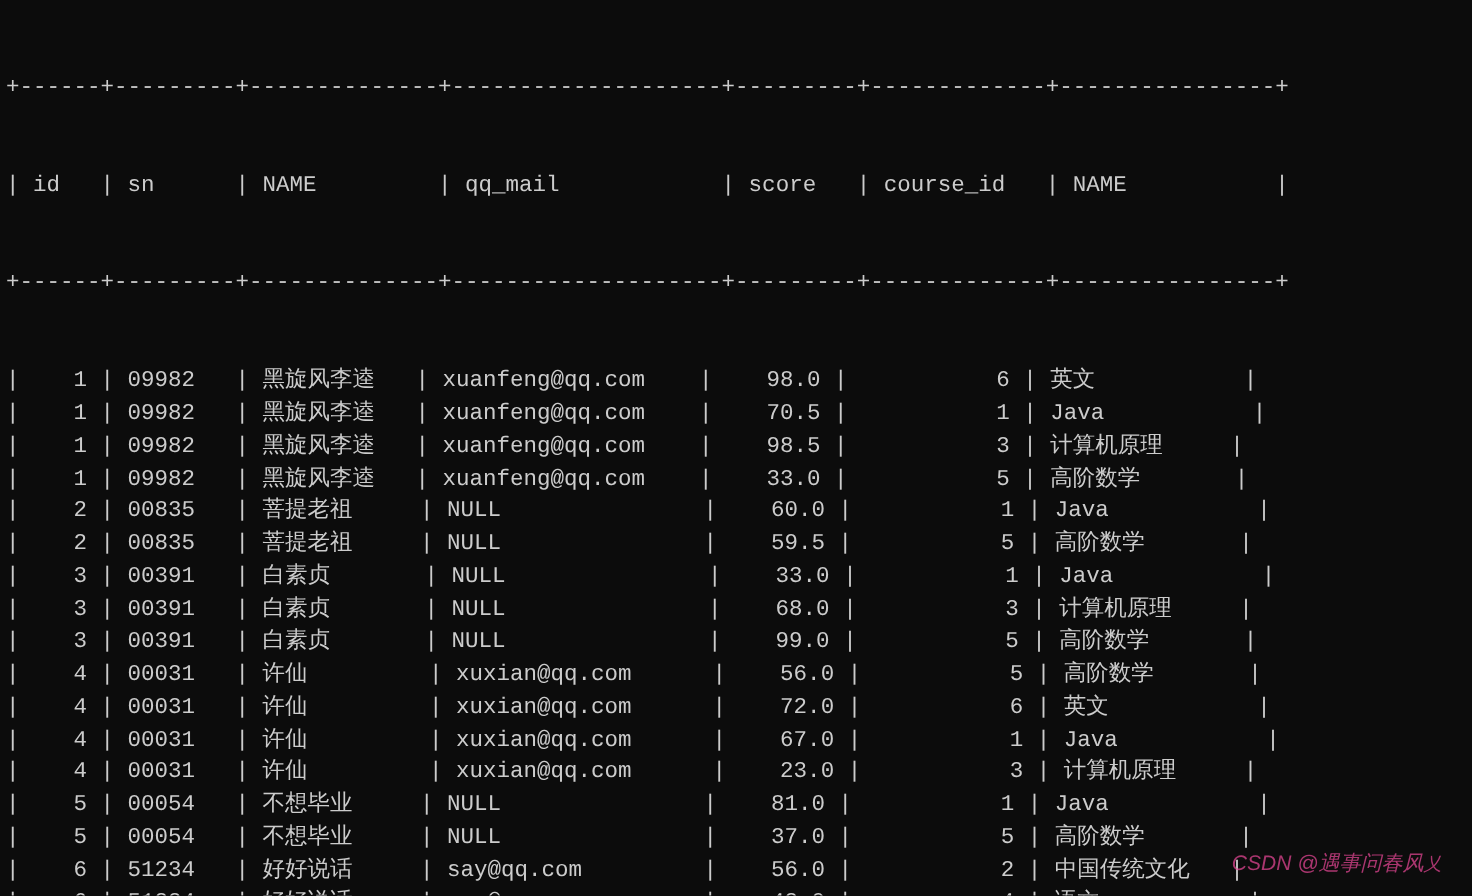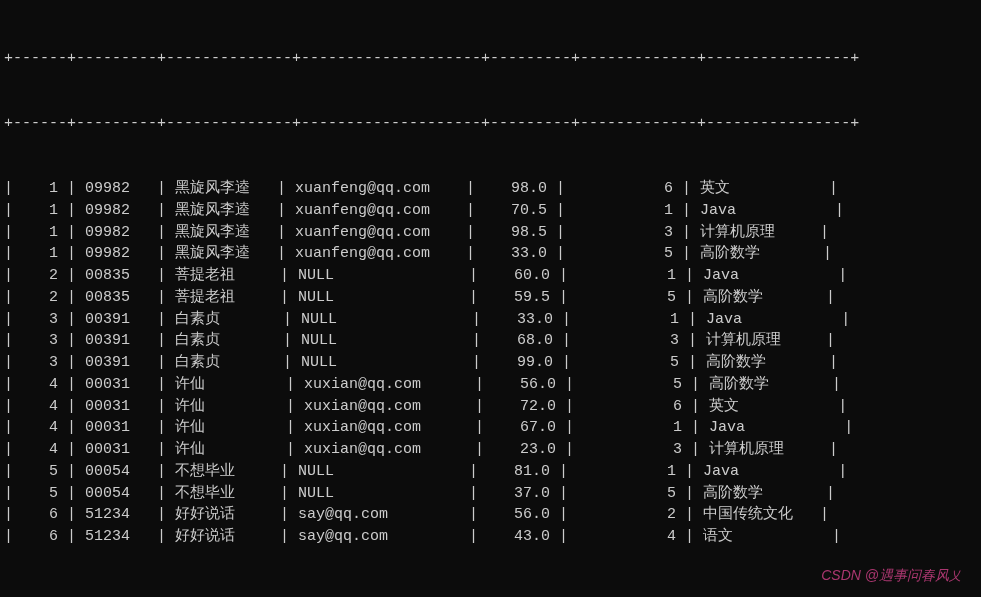--- a/index.html
+++ b/index.html
@@ -40,20 +40,21 @@
     }
     .wm-icon {
       font-size: 12px;
     }
   </style>
 </head>
 <body>
 
 <div class="table-container">
   <div class="border-line" id="border-top">+------+---------+--------------+--------------------+---------+-------------+----------------+</div>
+  <div class="header-row" id="header-row">| id   | sn      | NAME         | qq_mail            | score   | course_id   | NAME           |</div>
   <div class="border-line" id="border-mid">+------+---------+--------------+--------------------+---------+-------------+----------------+</div>
   <div id="rows-container"><div class="data-row">|    1 | 09982   | 黑旋风李逵   | xuanfeng@qq.com    |    98.0 |           6 | 英文           |</div><div class="data-row">|    1 | 09982   | 黑旋风李逵   | xuanfeng@qq.com    |    70.5 |           1 | Java           |</div><div class="data-row">|    1 | 09982   | 黑旋风李逵   | xuanfeng@qq.com    |    98.5 |           3 | 计算机原理     |</div><div class="data-row">|    1 | 09982   | 黑旋风李逵   | xuanfeng@qq.com    |    33.0 |           5 | 高阶数学       |</div><div class="data-row">|    2 | 00835   | 菩提老祖     | NULL               |    60.0 |           1 | Java           |</div><div class="data-row">|    2 | 00835   | 菩提老祖     | NULL               |    59.5 |           5 | 高阶数学       |</div><div class="data-row">|    3 | 00391   | 白素贞       | NULL               |    33.0 |           1 | Java           |</div><div class="data-row">|    3 | 00391   | 白素贞       | NULL               |    68.0 |           3 | 计算机原理     |</div><div class="data-row">|    3 | 00391   | 白素贞       | NULL               |    99.0 |           5 | 高阶数学       |</div><div class="data-row">|    4 | 00031   | 许仙         | xuxian@qq.com      |    56.0 |           5 | 高阶数学       |</div><div class="data-row">|    4 | 00031   | 许仙         | xuxian@qq.com      |    72.0 |           6 | 英文           |</div><div class="data-row">|    4 | 00031   | 许仙         | xuxian@qq.com      |    67.0 |           1 | Java           |</div><div class="data-row">|    4 | 00031   | 许仙         | xuxian@qq.com      |    23.0 |           3 | 计算机原理     |</div><div class="data-row">|    5 | 00054   | 不想毕业     | NULL               |    81.0 |           1 | Java           |</div><div class="data-row">|    5 | 00054   | 不想毕业     | NULL               |    37.0 |           5 | 高阶数学       |</div><div class="data-row">|    6 | 51234   | 好好说话     | say@qq.com         |    56.0 |           2 | 中国传统文化   |</div><div class="data-row">|    6 | 51234   | 好好说话     | say@qq.com         |    43.0 |           4 | 语文           |</div></div>
   
 </div>
 
 <div class="watermark">
   <span>CSDN @遇事问春风</span><span class="wm-icon">乂</span>
 </div>
 
 </body></html>

